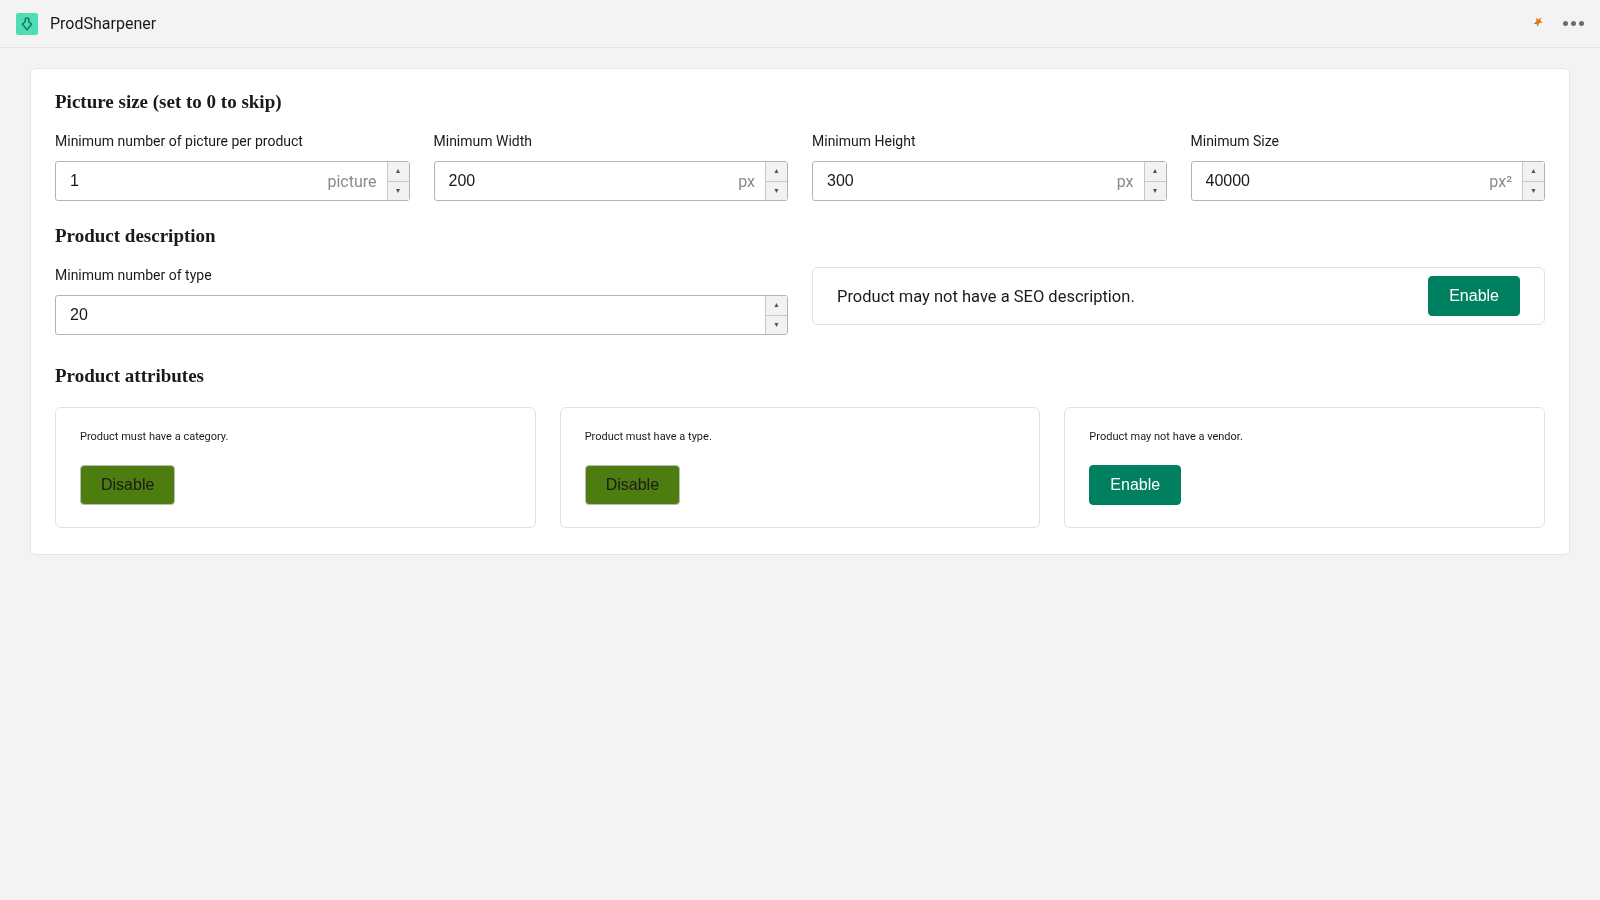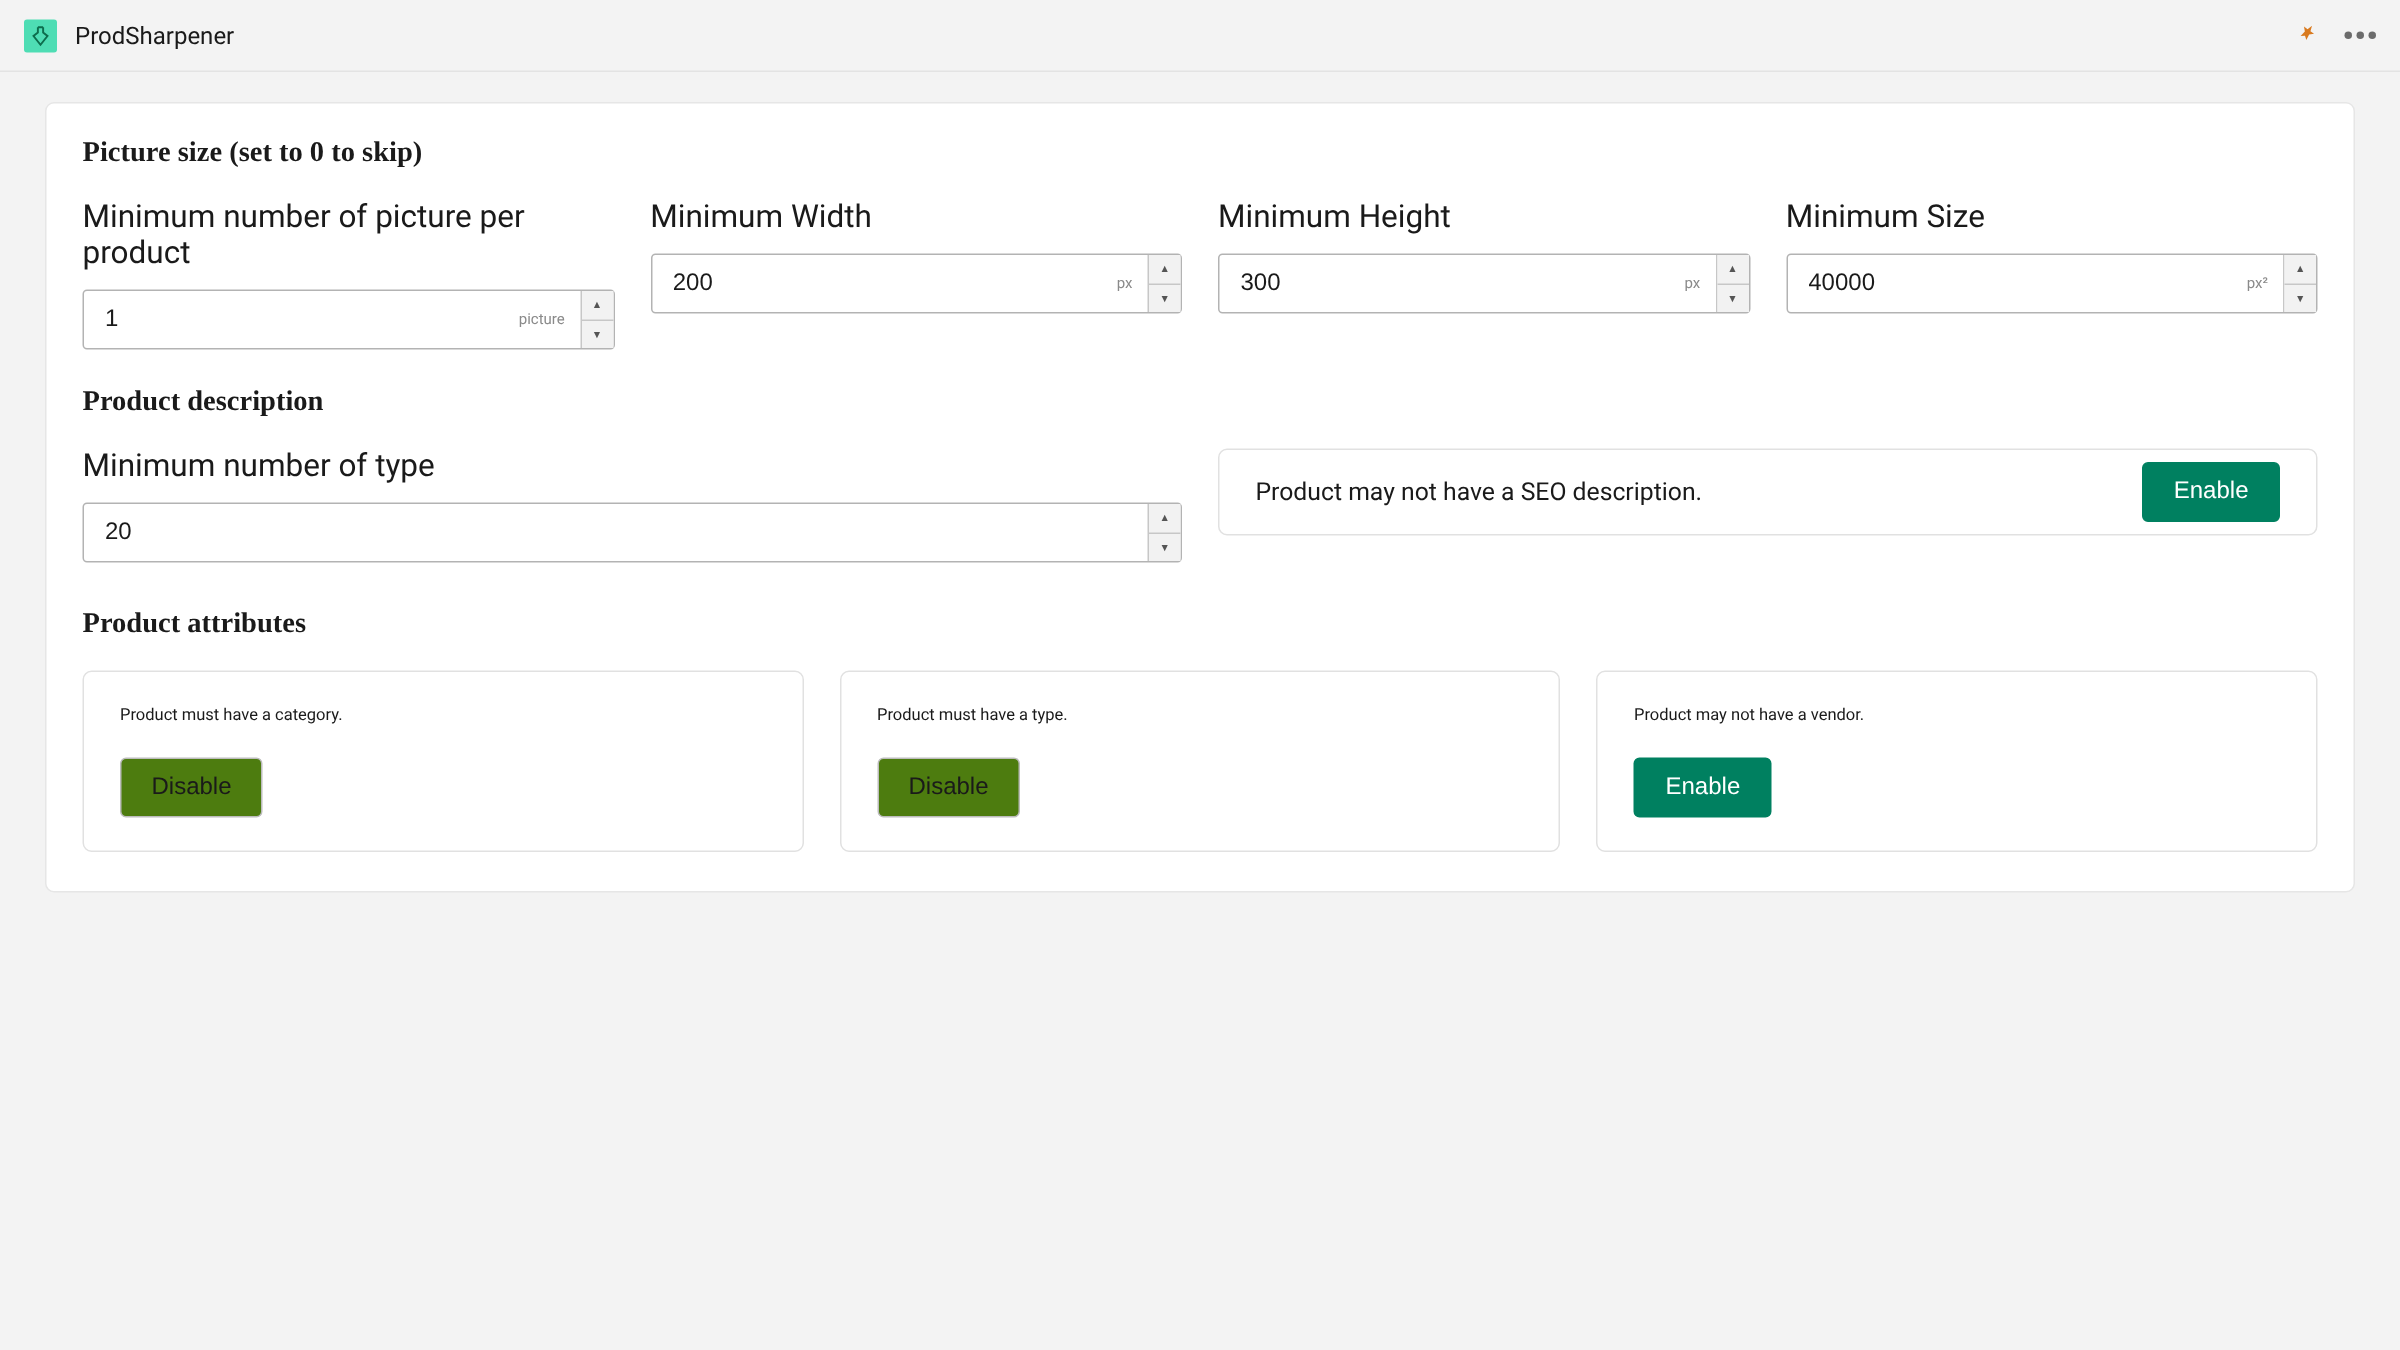--- a/index.html
+++ b/index.html
@@ -90,21 +90,21 @@
     display: flex;
     gap: 24px;
     margin-bottom: 24px;
   }
   .field {
     flex: 1;
     display: flex;
     flex-direction: column;
   }
   .field-label {
-    font-size: 21px;
+    font-size: 14px;
     font-weight: 400;
     color: #1a1a1a;
     margin-bottom: 12px;
   }
 
   
   .num-wrap {
     display: flex;
     align-items: stretch;
     border: 1px solid #b3b3b3;
@@ -119,21 +119,21 @@
     padding: 0 14px;
     font-size: 16px;
     color: #1a1a1a;
     background: transparent;
   }
   .num-unit {
     display: flex;
     align-items: center;
     padding: 0 10px;
     color: #8a8a8a;
-    font-size: 10px;
+    font-size: 16px;
   }
   .stepper {
     display: flex;
     flex-direction: column;
     border-left: 1px solid #c7c7c7;
     width: 22px;
   }
   .step-btn {
     flex: 1;
     display: flex;

